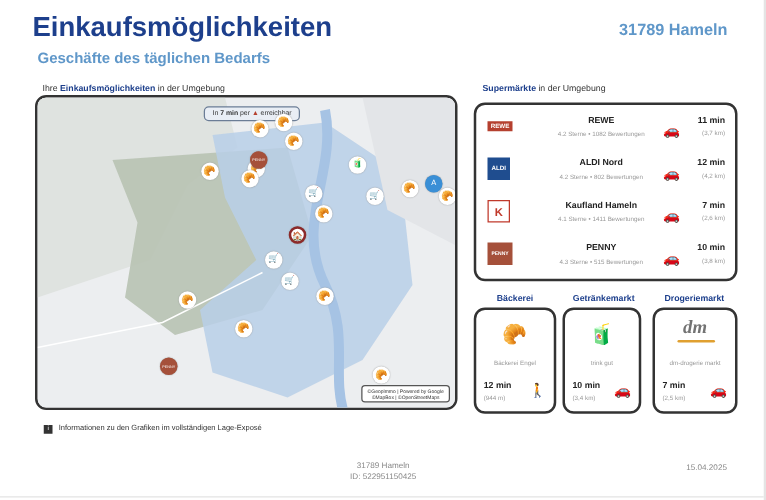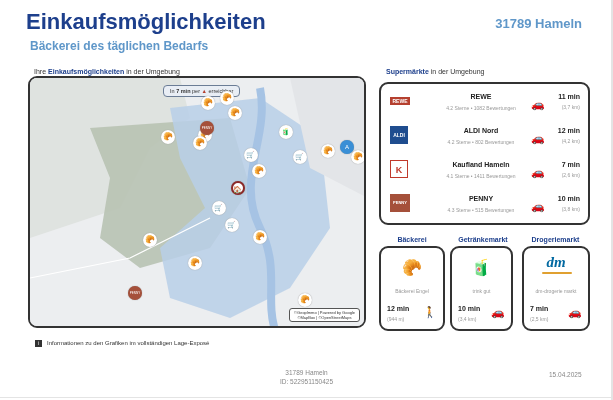--- a/index.html
+++ b/index.html
@@ -31,21 +31,21 @@
 .info{position:absolute;left:35px;top:340px;font-size:6px;color:#333}
 .info .i{display:inline-block;width:7px;height:7px;background:#333;color:#fff;font-size:5px;line-height:7px;text-align:center;margin-right:5px}
 .foot{position:absolute;left:280px;top:368px;font-size:6.5px;color:#888;text-align:center;line-height:9px}
 .date{position:absolute;left:549px;top:371px;font-size:6.5px;color:#888}
 .bottom-line{position:absolute;left:0;top:397px;width:613px;height:1px;background:#e4e4e4}
 </style>
 </head>
 <body>
 
 <div class="title">Einkaufsmöglichkeiten</div>
-<div class="subtitle">Bäckerei des täglichen Bedarfs</div>
+<div class="subtitle">Geschäfte des täglichen Bedarfs</div>
 <div class="city">31789 Hameln</div>
 
 <div class="lbl" style="left:34px;top:68px"><span>Ihre </span><b>Einkaufsmöglichkeiten</b><span> in der Umgebung</span></div>
 
 <div class="map">
   <svg width="338" height="252" style="position:absolute;left:0;top:0">
     <rect width="338" height="252" fill="#eceef0"></rect>
     <path d="M0 0 L150 0 L160 40 L120 70 L90 130 L0 160 Z" fill="#dfe3e0"></path>
     <path d="M60 50 L200 40 L220 110 L180 170 L110 190 L70 160 L80 100 Z" fill="#b8c2b2" opacity="0.9"></path>
     <path d="M140 30 L230 20 L290 60 L300 150 L260 210 L200 240 L140 220 L130 170 L175 130 L150 80 Z" fill="#b8cfe8" opacity="0.85"></path>
@@ -132,21 +132,21 @@
 <div class="card" style="left:450px;width:63px">
   <div class="cicon">🧃</div>
   <div class="cname">trink gut</div>
   <div class="ctime">10 min</div>
   <div class="cdist">(3,4 km)</div>
   <div class="cmode">🚗</div>
 </div>
 
 <div class="cat-h" style="left:521px;top:236px;width:69px">Drogeriemarkt</div>
 <div class="card" style="left:522px;width:68px">
-  <div class="cicon" style="font-style:italic;font-weight:bold;color:#0369a1;font-family:'Liberation Serif',serif;font-size:15px;top:6px">dm</div>
+  <div class="cicon" style="font-style:italic;font-weight:bold;color:#737373;font-family:'Liberation Serif',serif;font-size:15px;top:6px">dm</div>
   <div style="position:absolute;left:18px;top:24px;width:30px;height:2px;background:#e0a030;border-radius:2px"></div>
   <div class="cname">dm-drogerie markt</div>
   <div class="ctime">7 min</div>
   <div class="cdist">(2,5 km)</div>
   <div class="cmode">🚗</div>
 </div>
 
 <div class="info"><span class="i">i</span><span>Informationen zu den Grafiken im vollständigen Lage-Exposé</span></div>
 
 <div class="foot">

